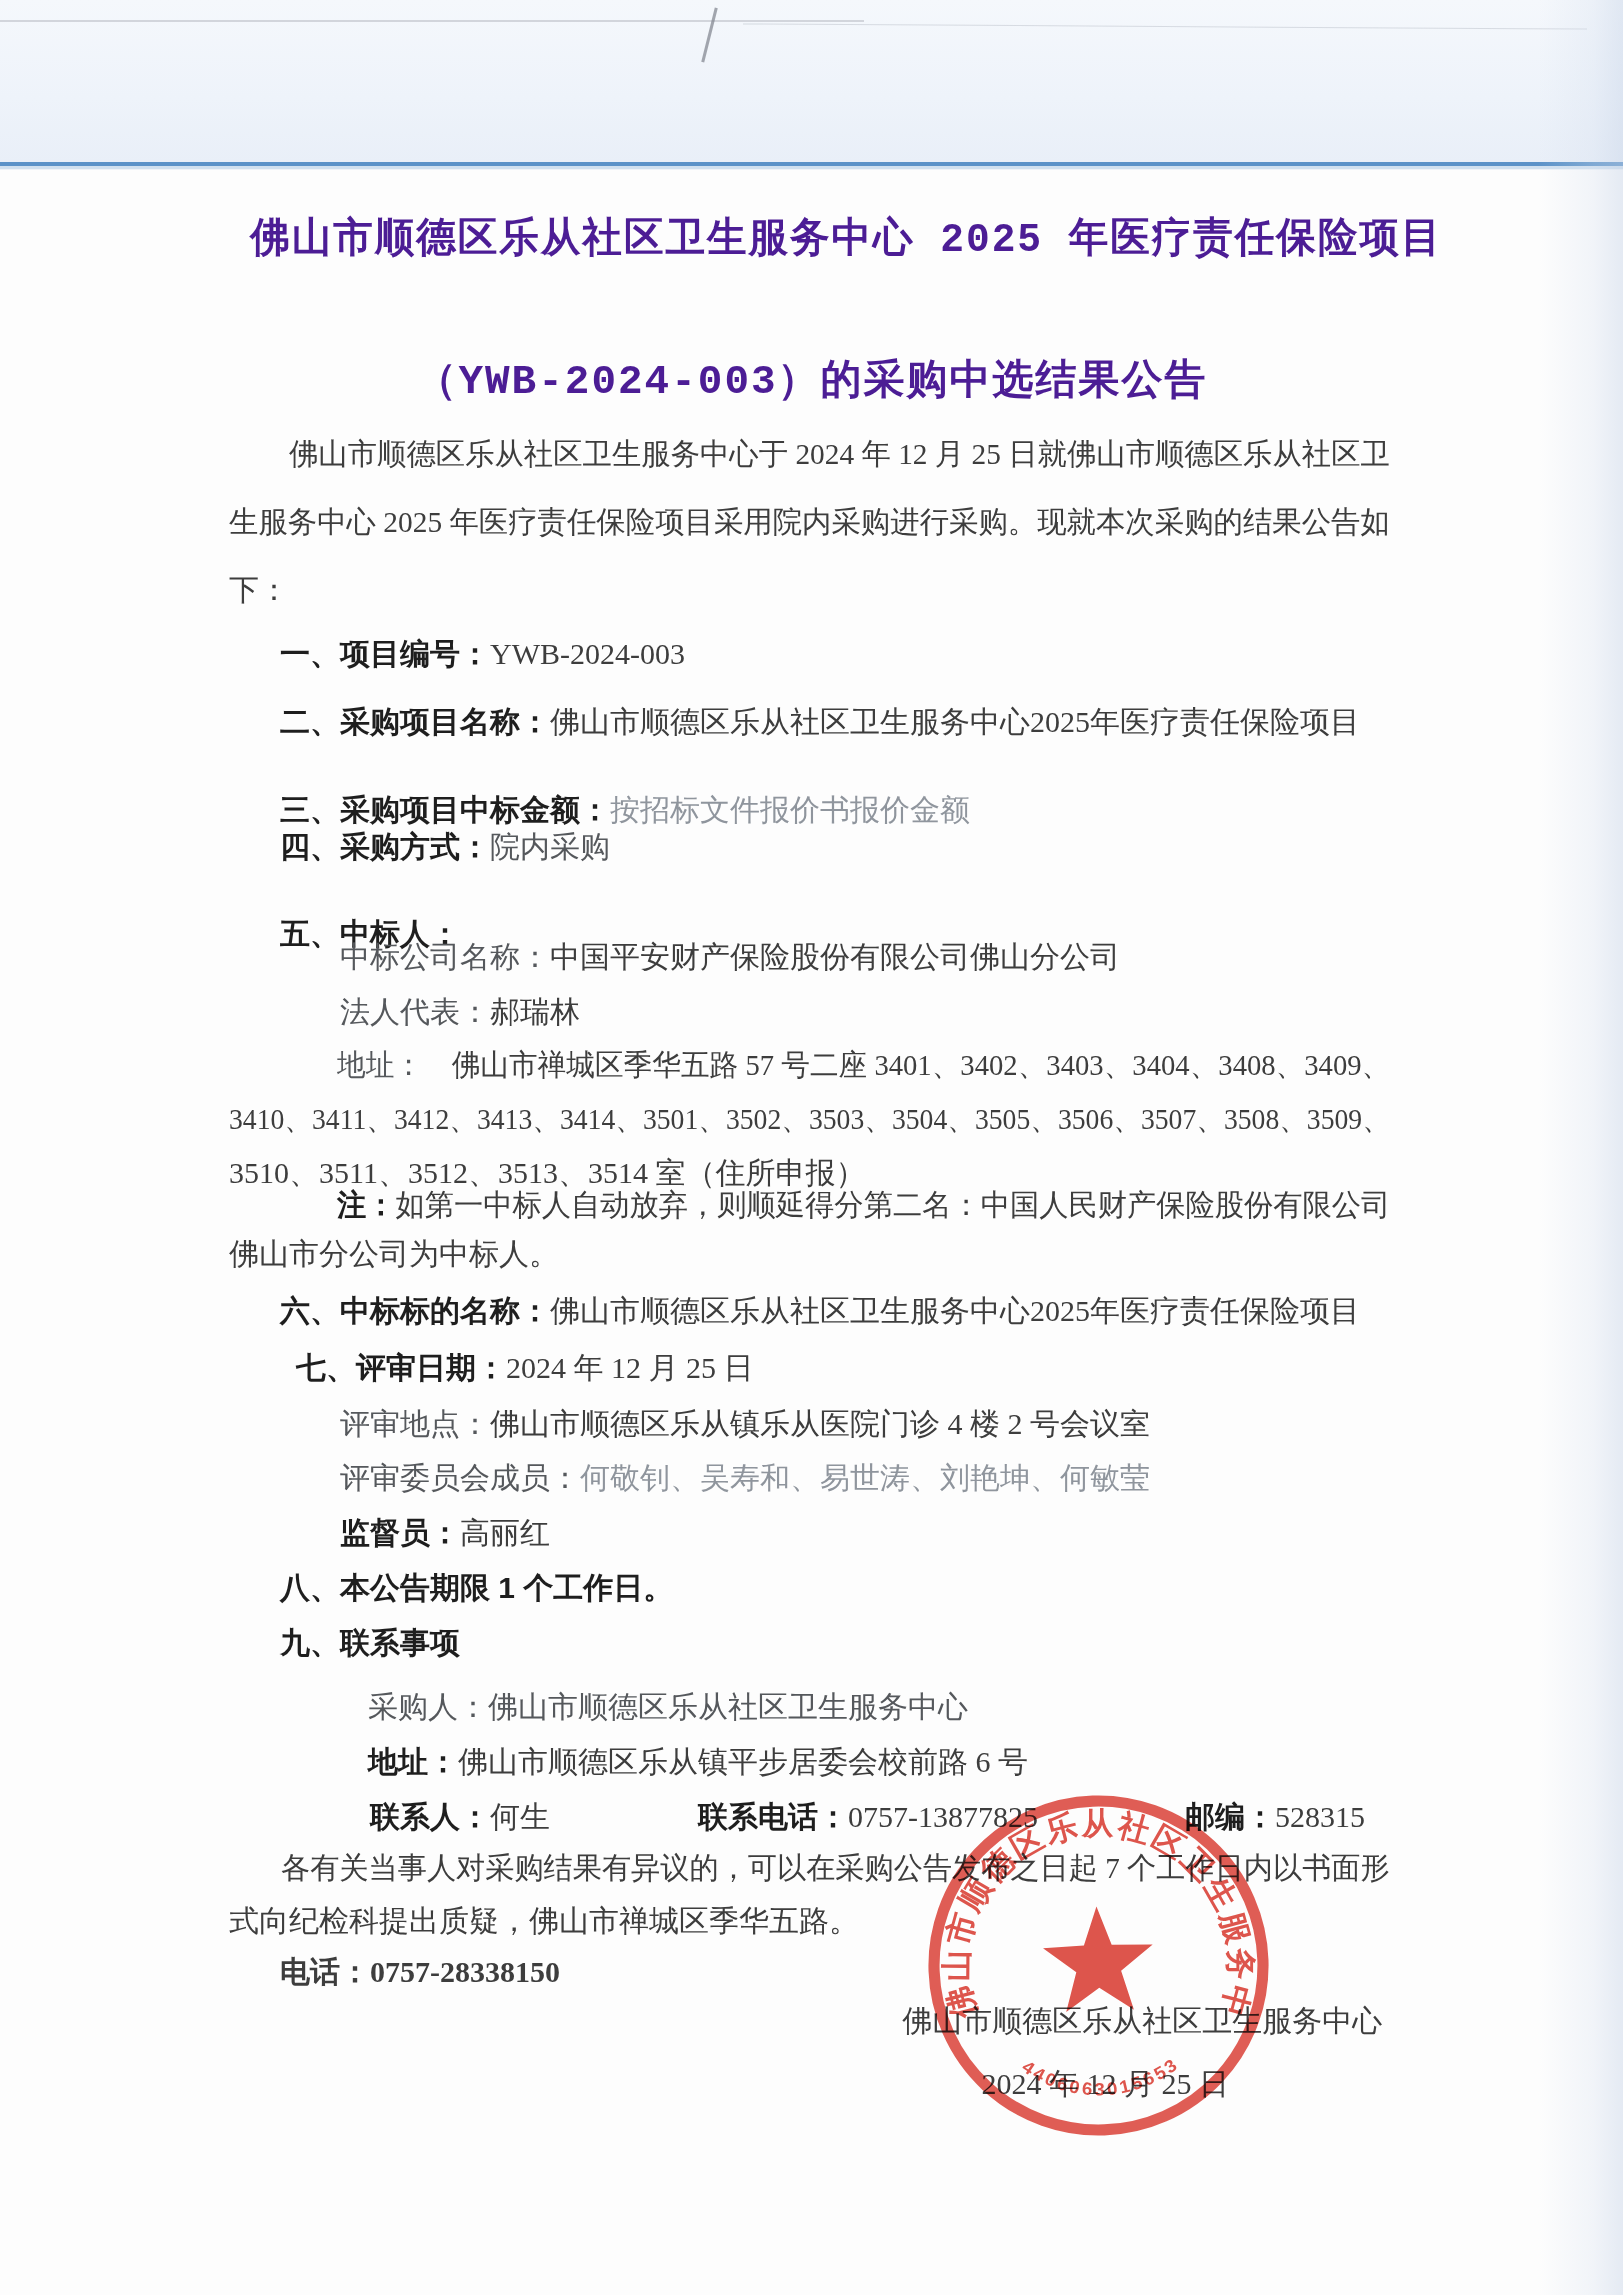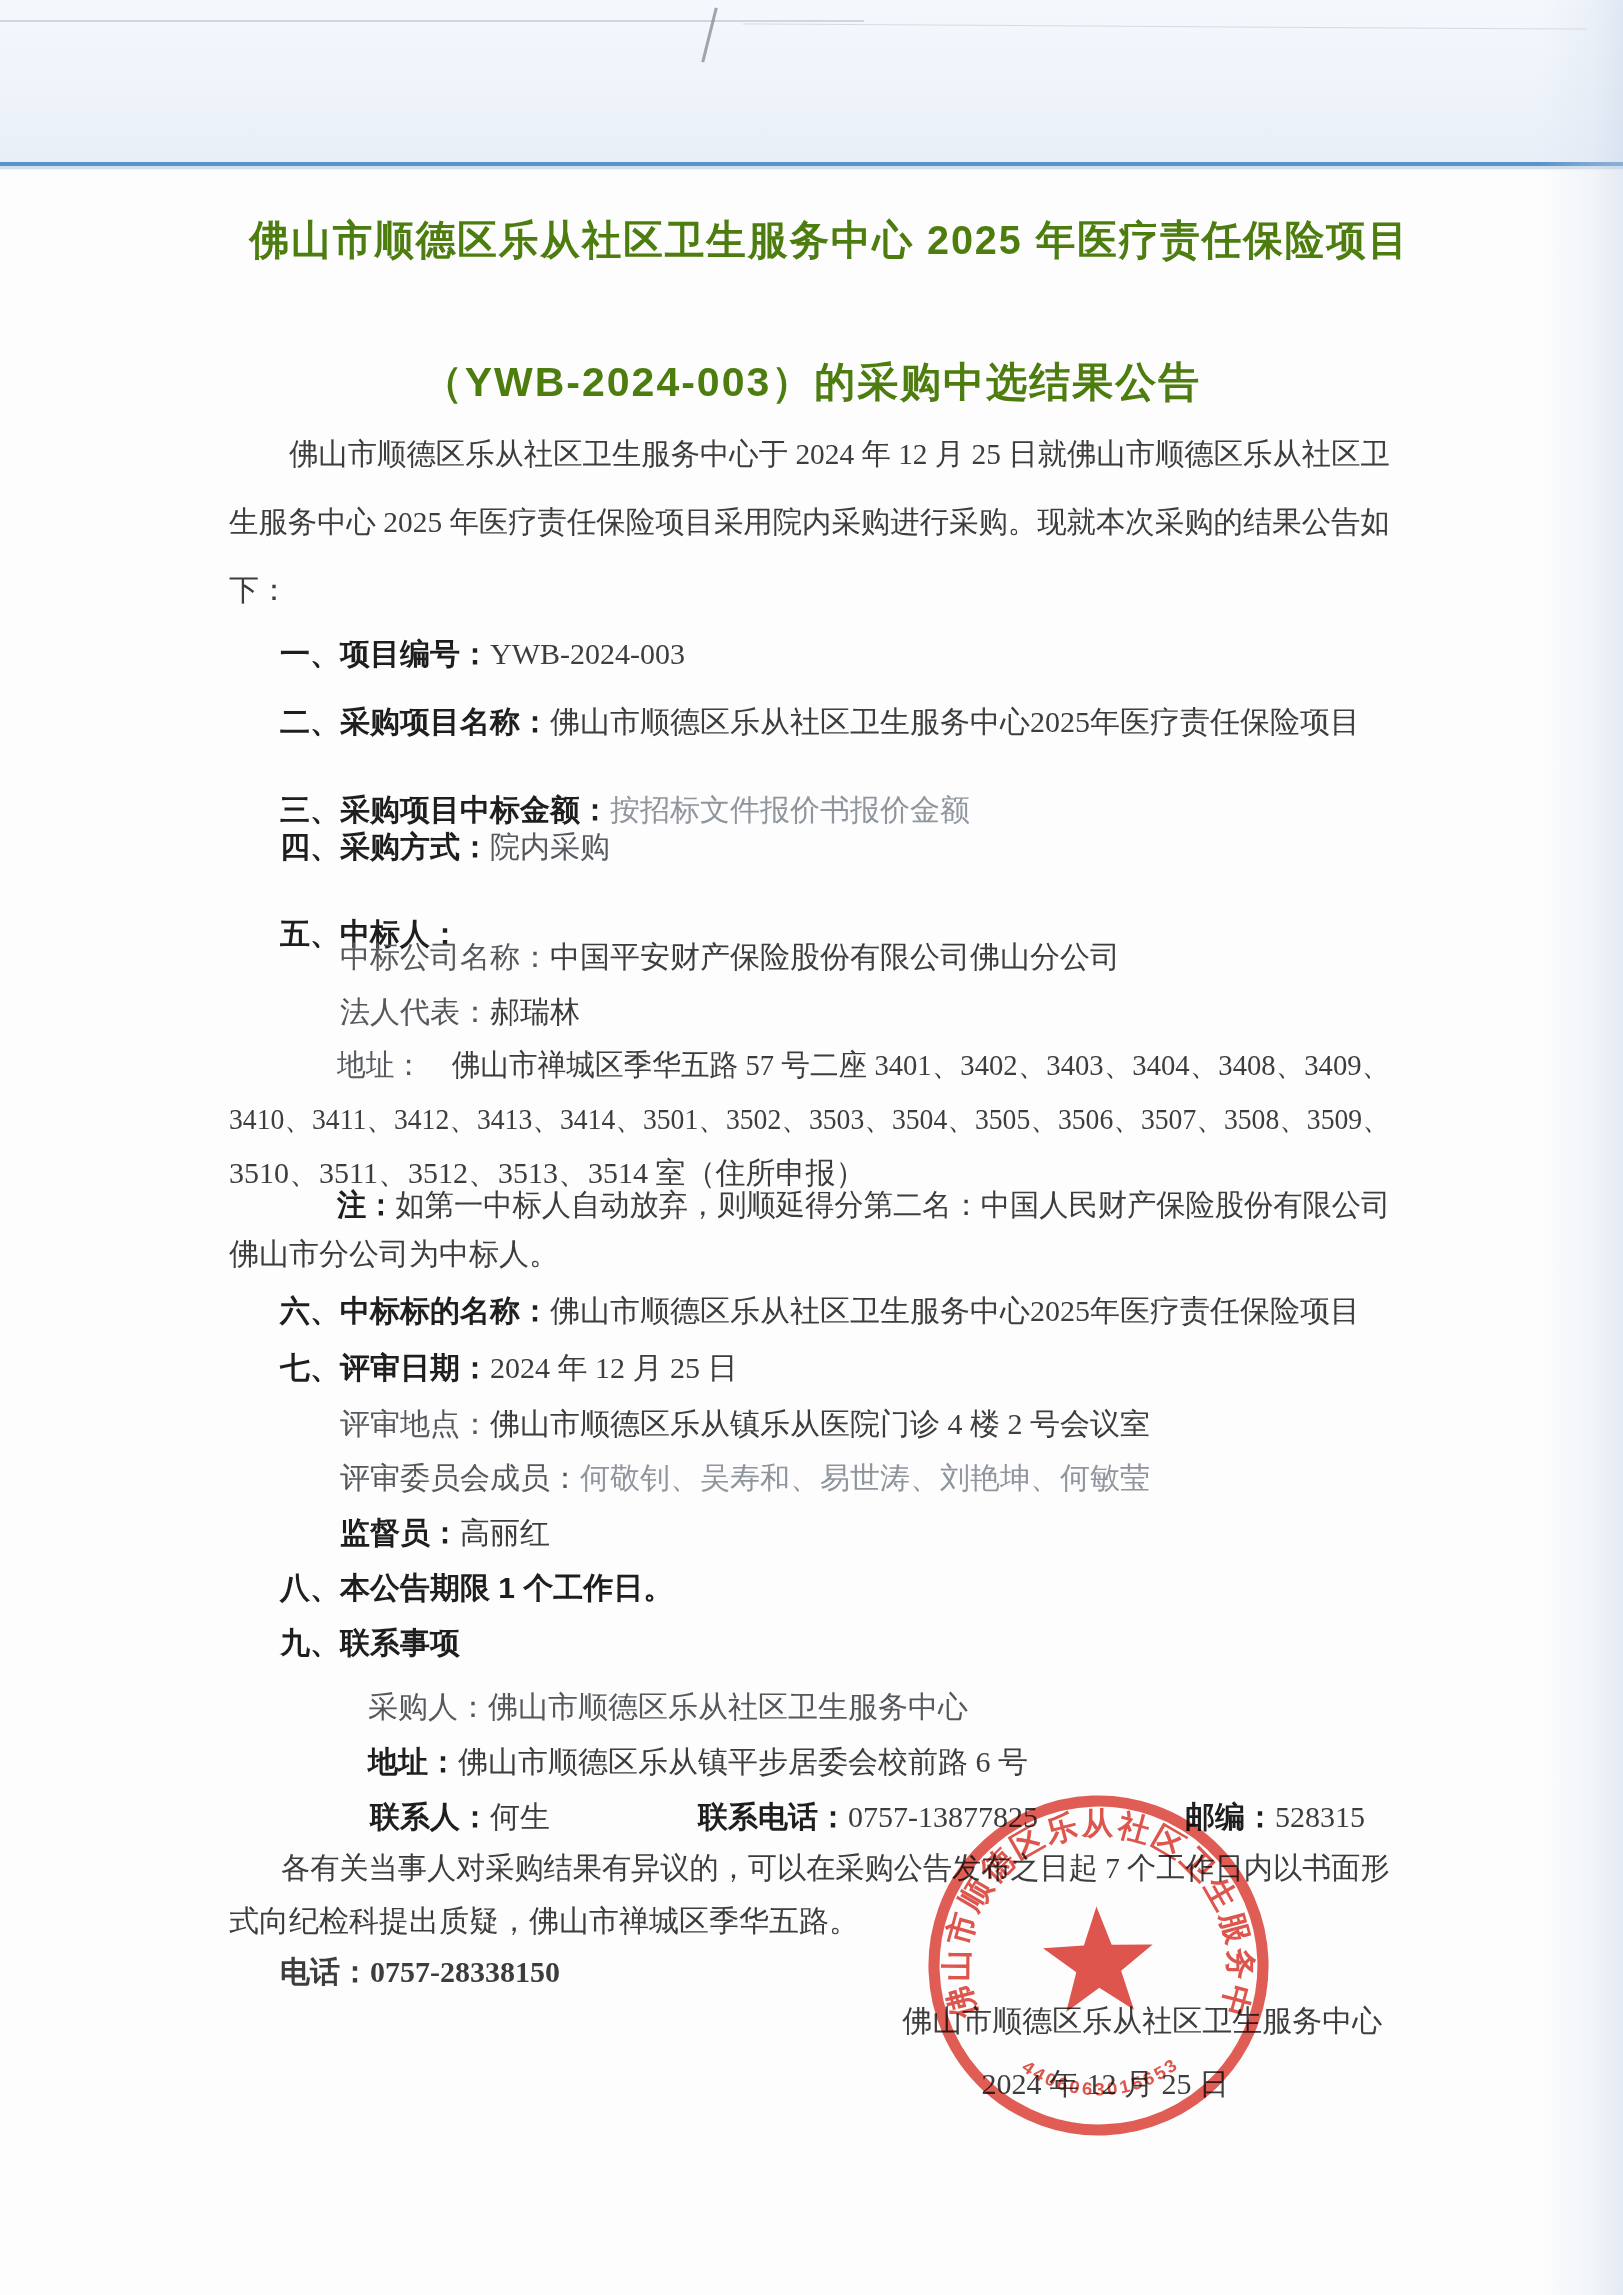--- a/index.html
+++ b/index.html
@@ -14,22 +14,22 @@
   .hairline2{position:absolute;top:26px;left:743px;width:844px;height:1.3px;background:#c3c8d1;opacity:.6;transform:rotate(.35deg);}
   .squiggle{position:absolute;top:6.5px;left:708px;width:2.6px;height:56px;background:#7d828b;opacity:.7;transform:rotate(14deg);}
   .edge-streak{position:absolute;right:0;top:0;width:85px;height:100%;
         background:linear-gradient(90deg,rgba(213,223,238,0) 0%,rgba(213,223,238,.30) 65%,rgba(198,211,231,.45) 100%);}
   
   .doc{position:absolute;left:229px;top:196px;width:1165px;font-size:30px;}
   .line{position:absolute;left:0;width:100%;height:42px;line-height:42px;white-space:nowrap;box-sizing:border-box;}
   .fits{display:inline-block;white-space:nowrap;transform-origin:left center;}
   .center{text-align:center;}
   .center .fits{transform-origin:center center;}
-  .title-line{font-family:Liberation Sans, sans-serif;font-weight:700;font-size:41px;
-        letter-spacing:2px;color:#4d7c0f;height:60px;line-height:60px;}
+  .title-line{font-family:Liberation Mono, monospace;font-weight:700;font-size:41px;
+        letter-spacing:2px;color:#4c1d95;height:60px;line-height:60px;}
   .lbl{font-family:"Liberation Sans",sans-serif;font-weight:700;color:#1e1e1e;}
   .val{color:#3d3d3d;}
   .vmed{color:#55585c;}
   .vlight{color:#8f959d;}
   .right{text-align:right;}
   
   .seal{position:absolute;left:915px;top:1782px;width:367px;height:367px;
         mix-blend-mode:multiply;opacity:.9;transform:rotate(-2deg);}
   .seal text{font-family:"Liberation Sans",sans-serif;font-weight:700;}
 </style>
@@ -99,21 +99,21 @@
       <span class="fits" style="transform: scaleX(0.975242);"><span class="lbl">注：</span><span class="val">如第一中标人自动放弃，则顺延得分第二名：中国人民财产保险股份有限公司</span></span>
     </div>
     <div class="line shrink" style="top:1037px;">
       <span class="fits val" style="transform: scaleX(1);">佛山市分公司为中标人。</span>
     </div>
 
     <div class="line shrink" style="top:1094px;padding-left:51px;">
       <span class="fits" style="transform: scaleX(1);"><span class="lbl">六、中标标的名称：</span><span class="val">佛山市顺德区乐从社区卫生服务中心2025年医疗责任保险项目</span></span>
     </div>
     <div class="line shrink" style="top:1151px;padding-left:51px;">
-      <span class="fits" style="transform: scaleX(1);"><span class="lbl">七、评审日期：</span><span class="val">2024 年 12 月 25 日</span></span>
+      <span class="fits" style="transform: scaleX(1); margin-left: 16px;"><span class="lbl">七、评审日期：</span><span class="val">2024 年 12 月 25 日</span></span>
     </div>
     <div class="line shrink" style="top:1207px;padding-left:111px;">
       <span class="fits" style="transform: scaleX(1);"><span class="vmed">评审地点：</span><span class="val">佛山市顺德区乐从镇乐从医院门诊 4 楼 2 号会议室</span></span>
     </div>
     <div class="line shrink" style="top:1261px;padding-left:111px;">
       <span class="fits" style="transform: scaleX(1);"><span class="vmed">评审委员会成员：</span><span class="vlight">何敬钊、吴寿和、易世涛、刘艳坤、何敏莹</span></span>
     </div>
     <div class="line shrink" style="top:1316px;padding-left:111px;">
       <span class="fits" style="transform: scaleX(1);"><span class="lbl">监督员：</span><span class="val">高丽红</span></span>
     </div>

